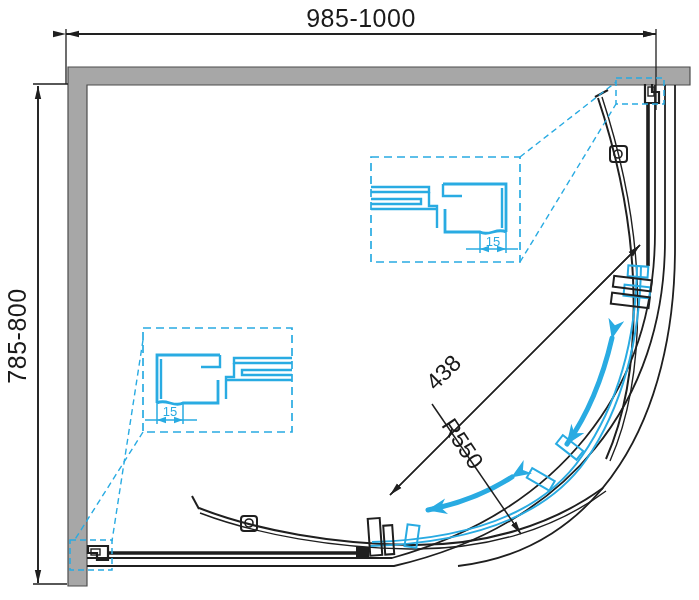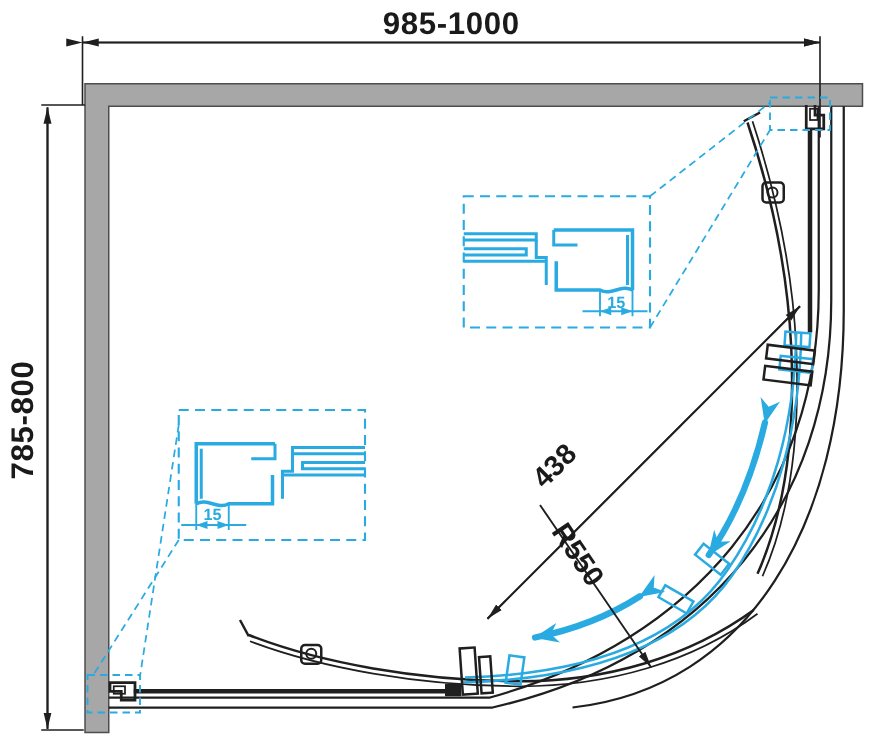--- a/index.html
+++ b/index.html
@@ -1,17 +1,17 @@
 <!DOCTYPE html>
 <html><head>
 <meta charset="utf-8">
 <style>
   html,body{margin:0;padding:0;background:#ffffff;}
   .stage{position:relative;width:699px;height:600px;background:#fff;overflow:hidden;
-         font-family:"Liberation Sans", sans-serif;font-weight:bold;}
+         font-family:"Liberation Sans", sans-serif;}
   svg{display:block;}
   text{font-family:"Liberation Sans","DejaVu Sans",sans-serif;fill:#1a1a1a;}
   .dim-text{font-size:25px;letter-spacing:.5px;}
   .dim-text-sm{font-size:23px;}
   .detail-dim{font-size:13px;fill:#29abe2;}
   .blk{stroke:#1f1f1f;fill:none;}
   .cy{stroke:#29abe2;fill:none;}
 </style>
 </head>
 <body>

